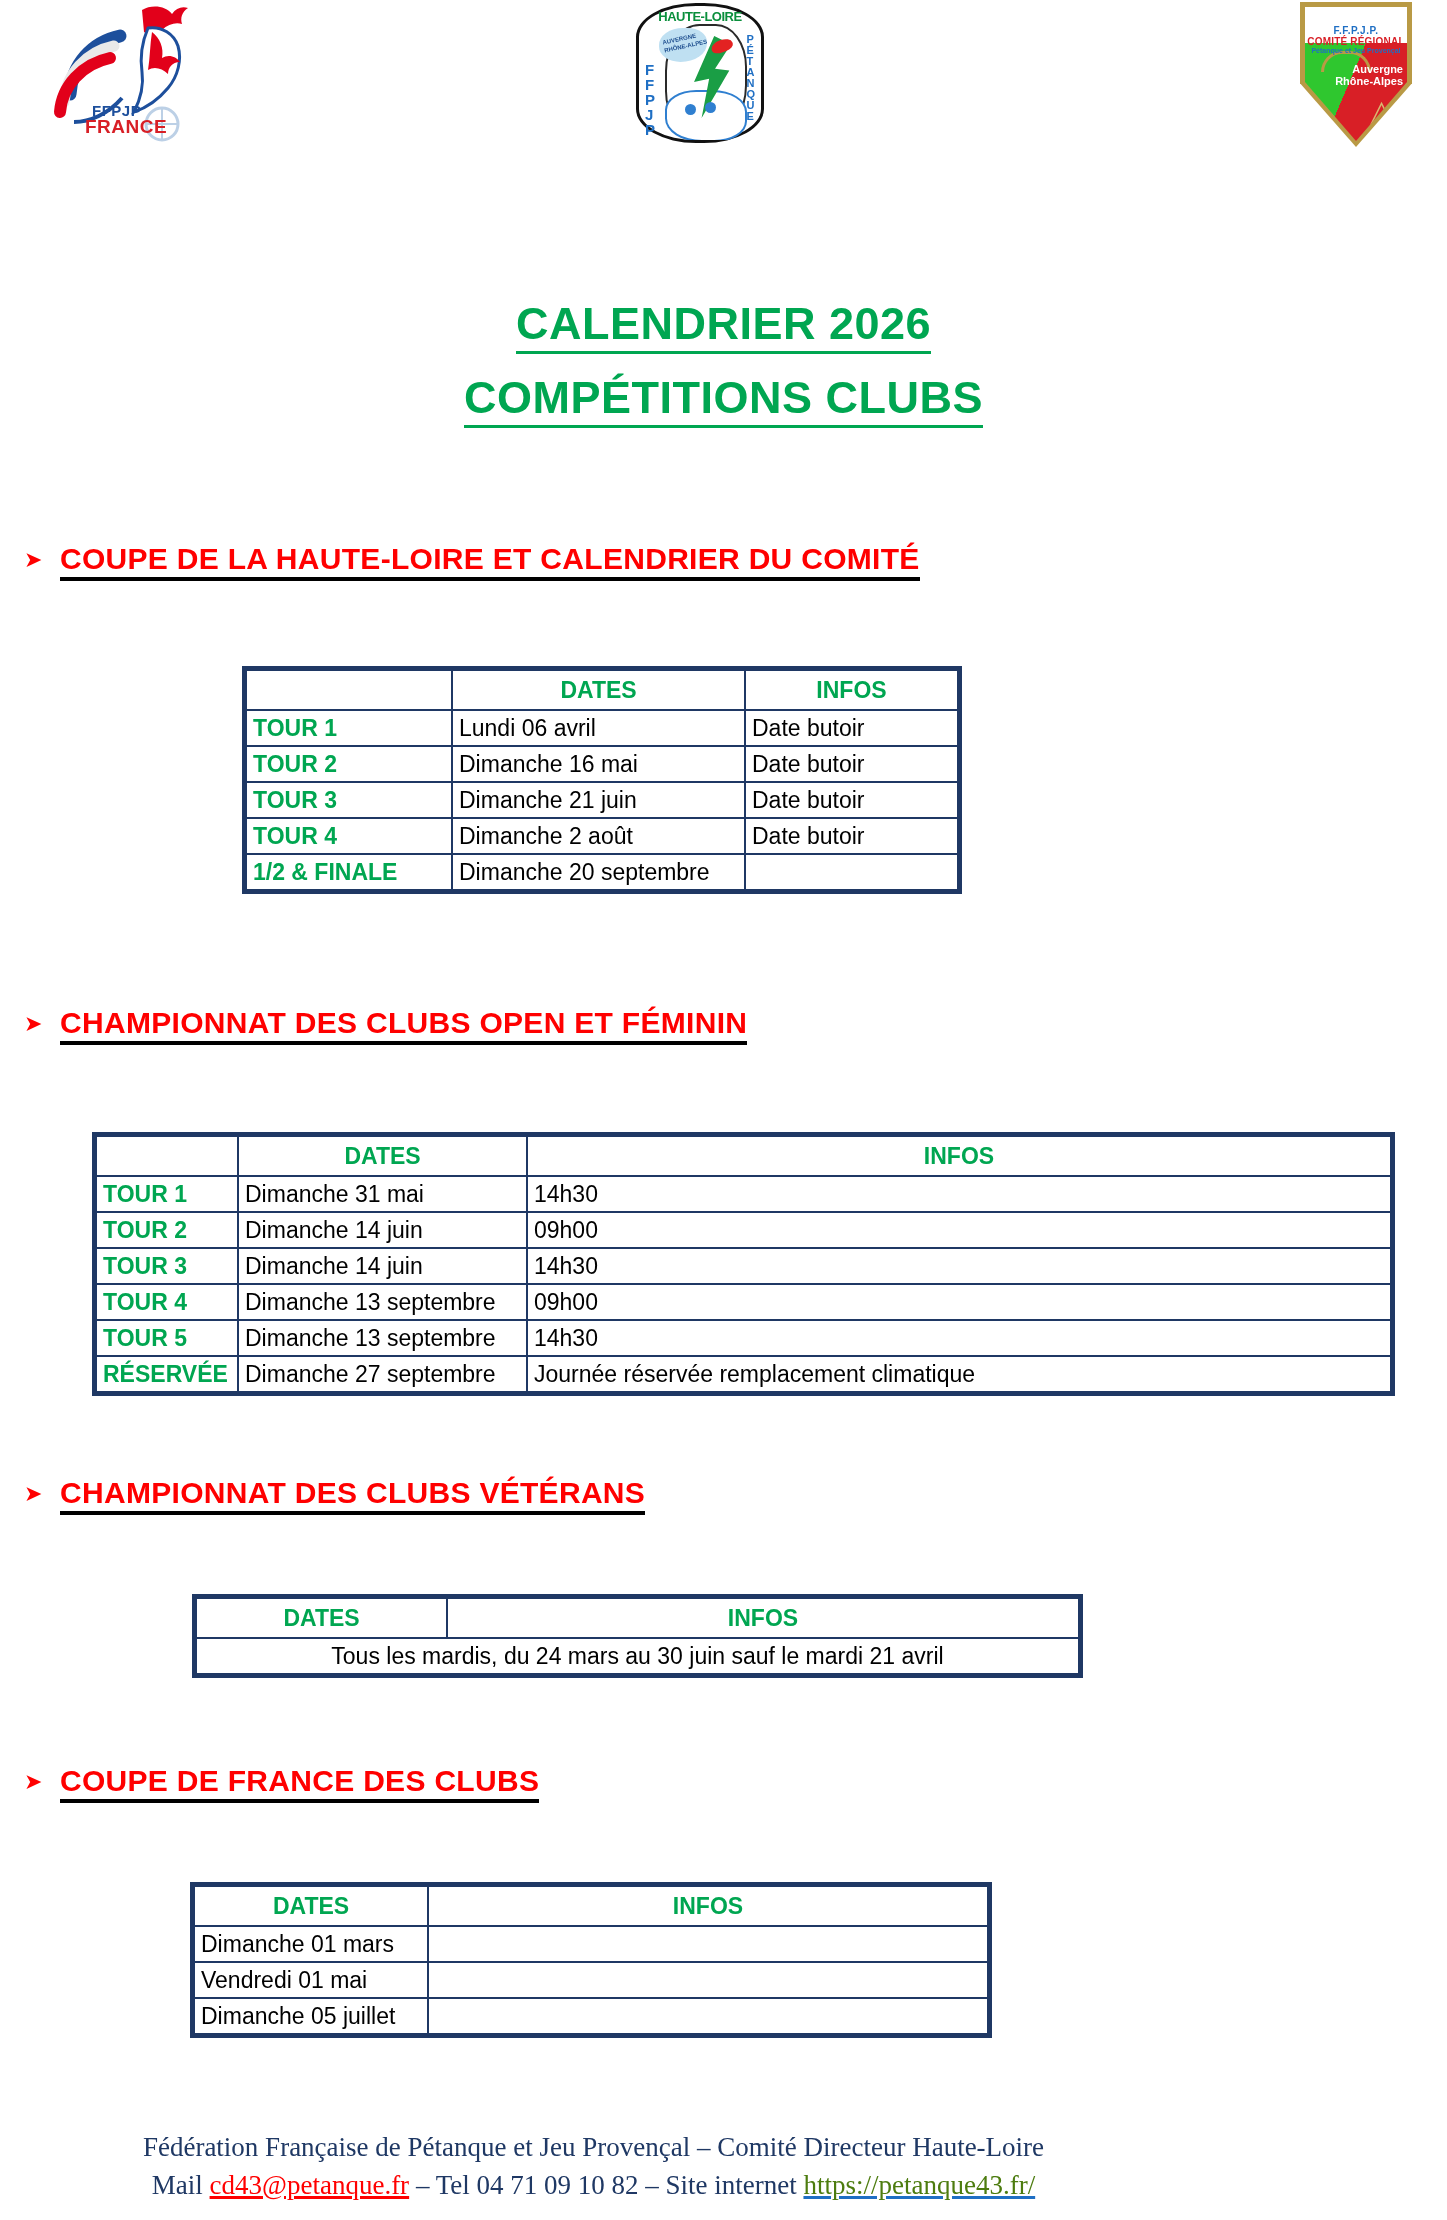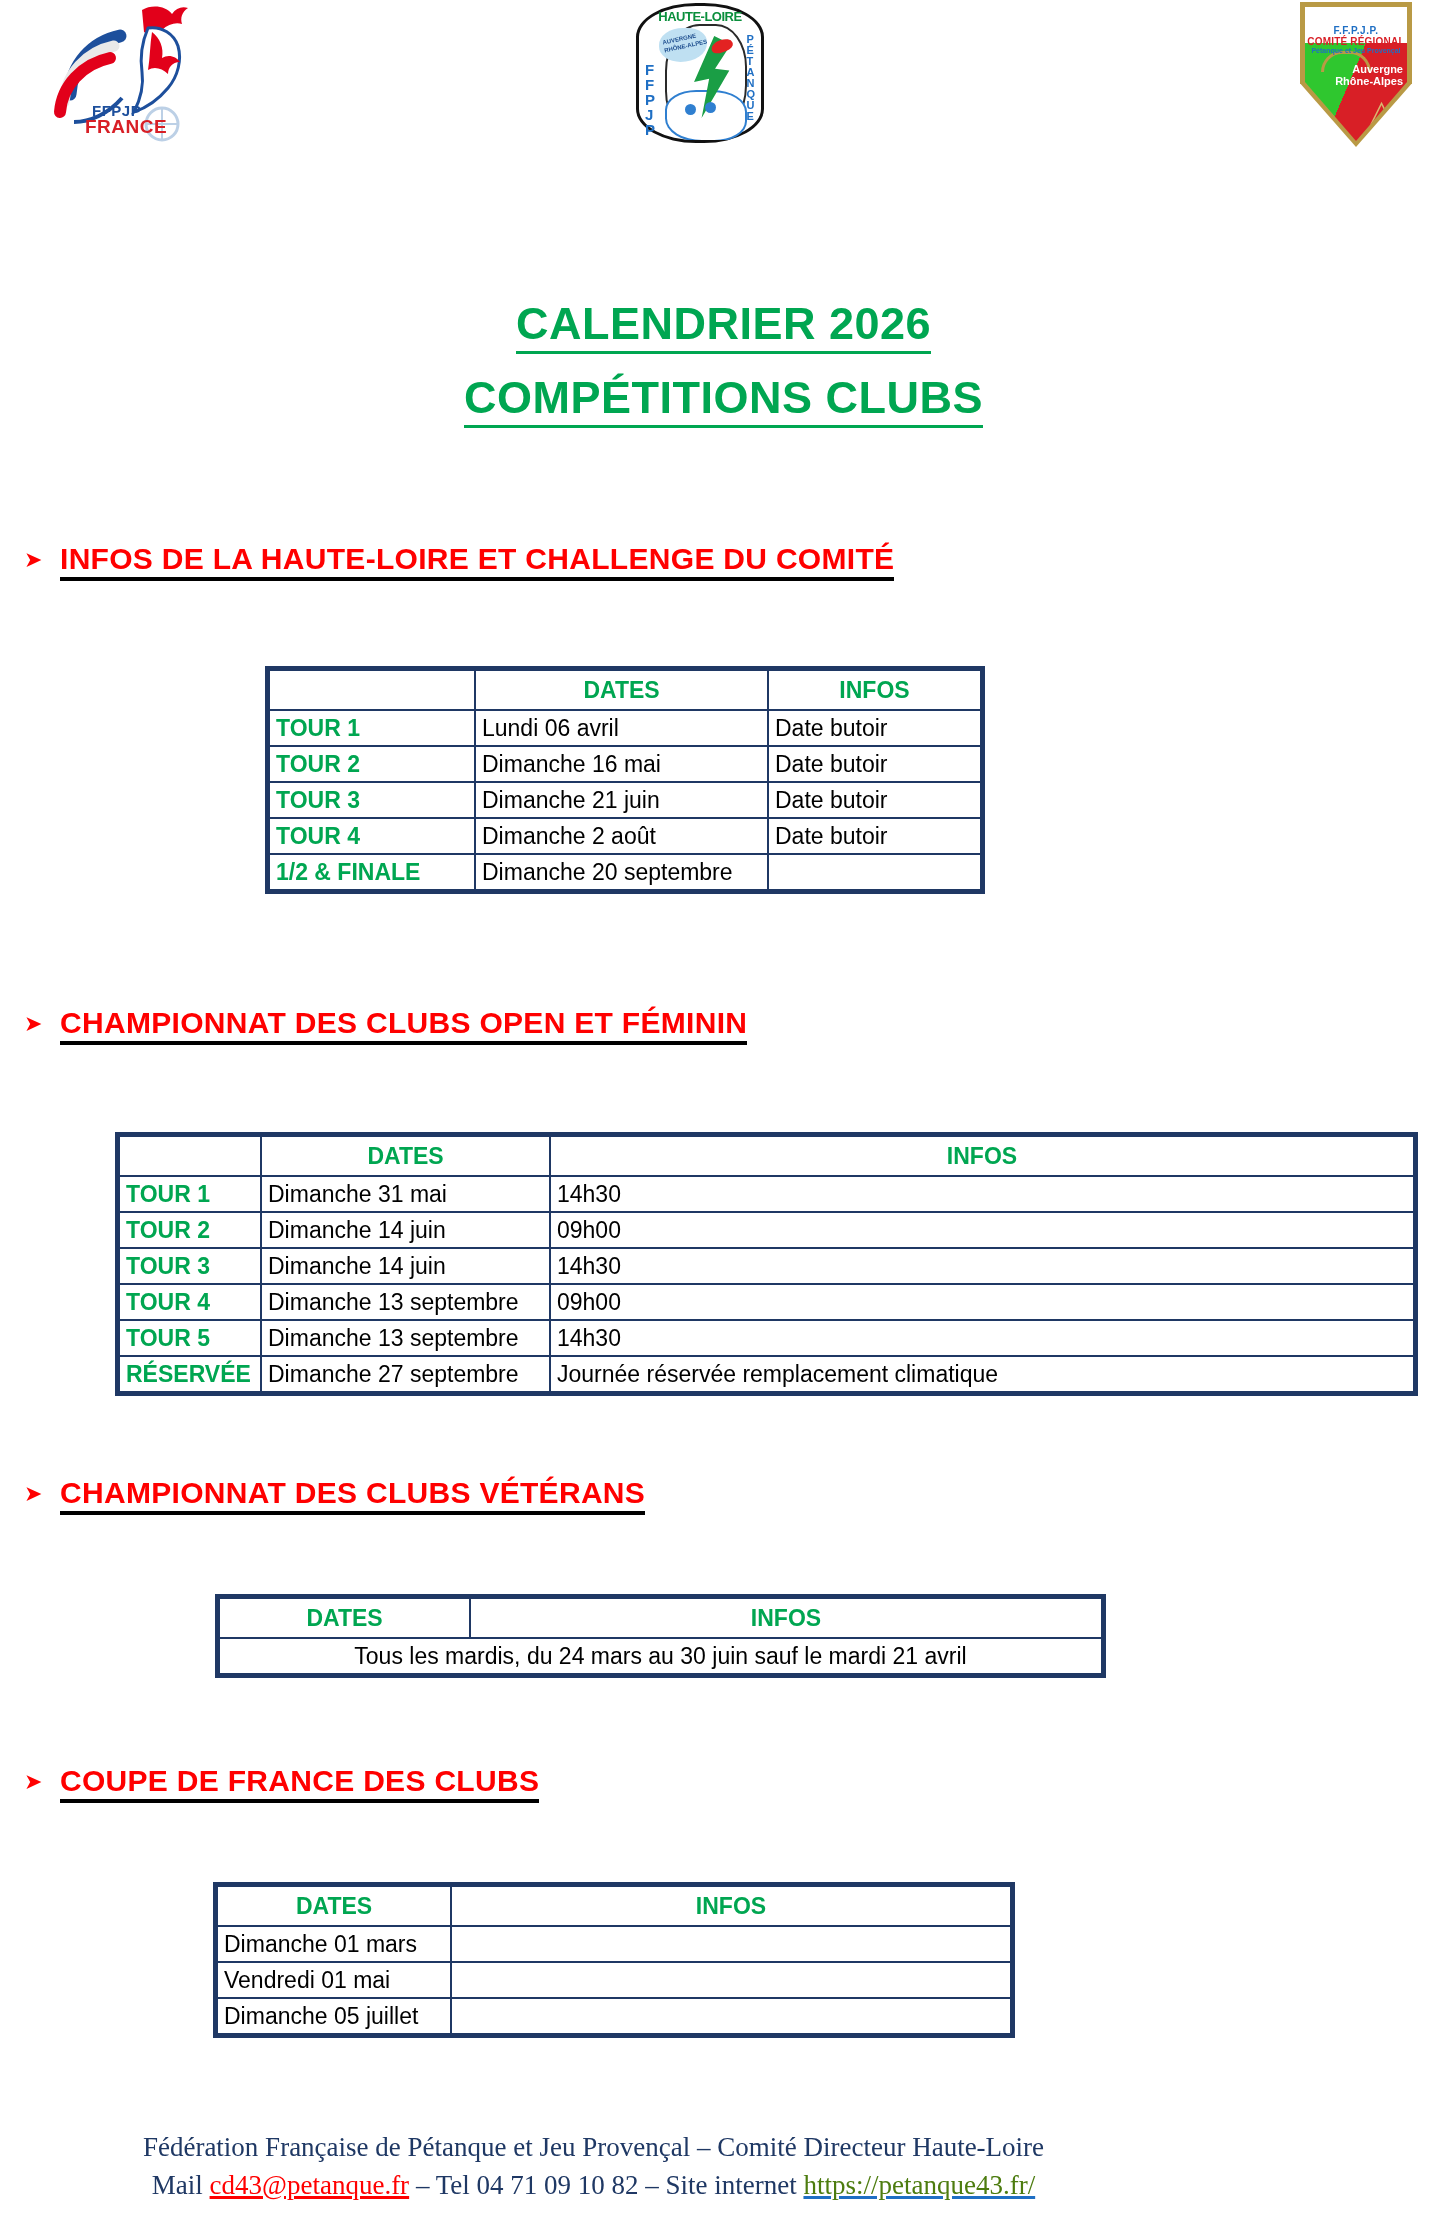--- a/index.html
+++ b/index.html
@@ -209,21 +209,21 @@
     height: 34px;
   }
   table.cal td.lbl {
     color: #00a651;
     font-weight: bold;
   }
   table.cal td.center { text-align: center; }
 
   
   table.cal { outline: none; }
-  .tbl-wrap { position: absolute; border: 3px solid #1F3864; background: #737373; margin-left: 23px; }
+  .tbl-wrap { position: absolute; border: 3px solid #1F3864; background: #737373; }
   .tbl-wrap table.cal { position: static; }
 
   
   .footer {
     position: absolute;
     left: 0; width: 1187px;
     text-align: center;
     font-family: "Liberation Serif", serif;
     color: #1F3864;
   }
@@ -299,21 +299,21 @@
 
 <div class="doc-title" id="title-1">
   <span>CALENDRIER 2026</span>
 </div>
 <div class="doc-title" id="title-2">
   <span>COMPÉTITIONS CLUBS</span>
 </div>
 
 <div class="section-head" style="top:542px;">
   <span class="arrow-bullet"></span>
-  <span class="sh-text">INFOS DE LA HAUTE-LOIRE ET CHALLENGE DU COMITÉ</span>
+  <span class="sh-text">COUPE DE LA HAUTE-LOIRE ET CALENDRIER DU COMITÉ</span>
 </div>
 
 <div class="tbl-wrap" style="left:242px; top:666px;">
   <table class="cal">
     <colgroup>
         <col style="width:206px">
         <col style="width:293px">
         <col style="width:213px">
       </colgroup>
     <tbody>

